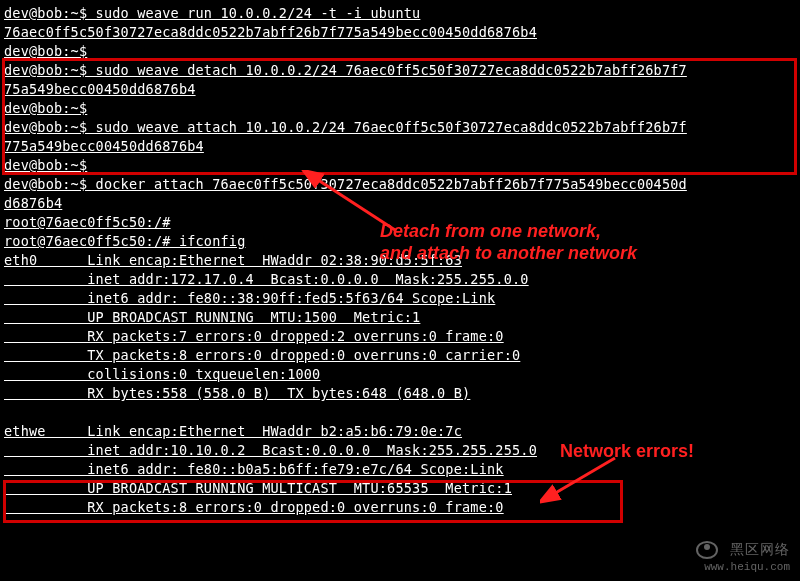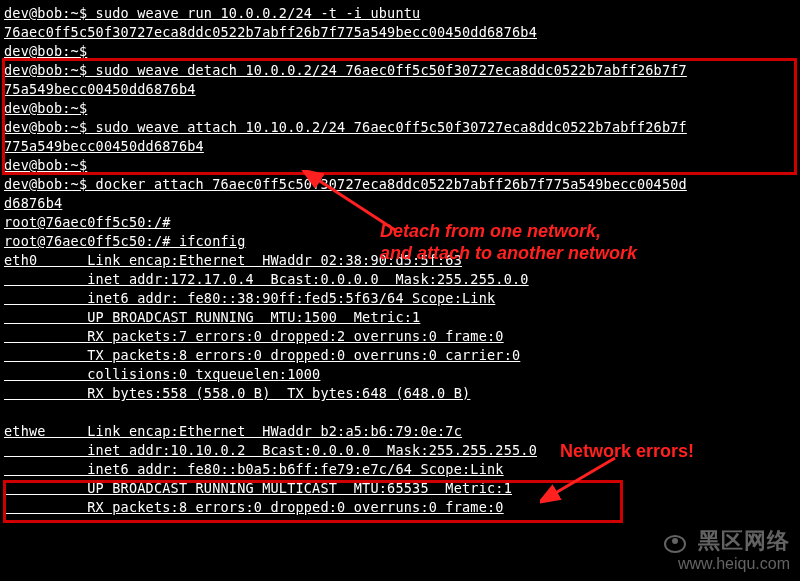--- a/index.html
+++ b/index.html
@@ -43,26 +43,27 @@
   .watermark {
     position: absolute;
     right: 10px;
     bottom: 8px;
     color: rgba(180,180,180,0.55);
     font-family: Arial, sans-serif;
     text-align: right;
     line-height: 1.1;
   }
   .watermark .big {
-    font-size: 22px;
-    font-weight: bold;
+    font-size: 14px;
+    font-weight: normal;
     letter-spacing: 1px;
   }
   .watermark .small {
-    font-size: 16px;
+    font-size: 11px;
+    font-family: Liberation Mono, monospace;
   }
   .watermark svg {
     display:inline-block;
     vertical-align: middle;
     margin-right: 6px;
   }
 </style>
 </head>
 <body>
 

